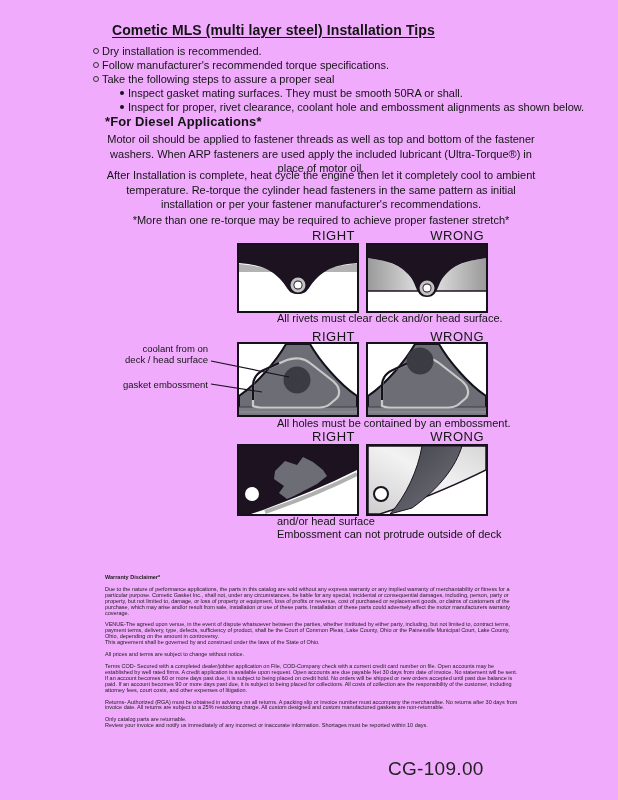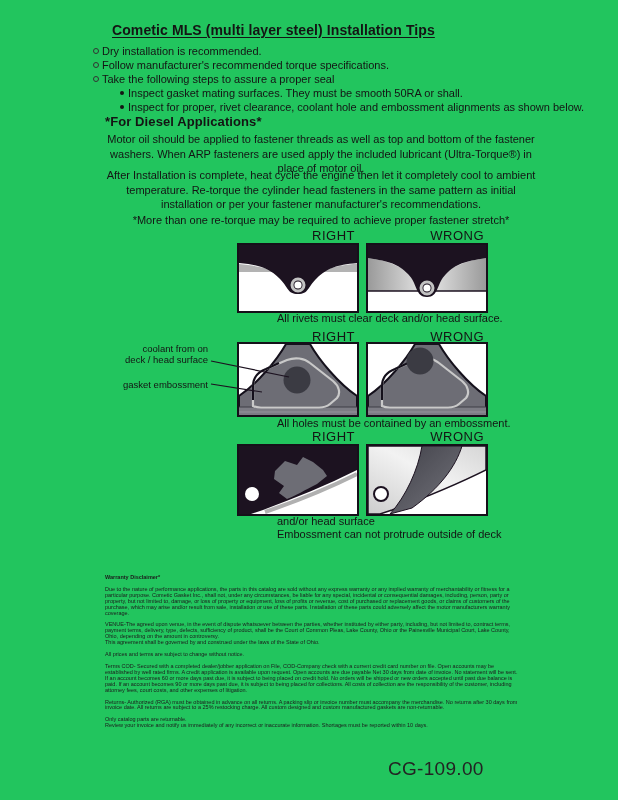--- a/index.html
+++ b/index.html
@@ -1,17 +1,17 @@
 <!DOCTYPE html>
 <html><head>
 <meta charset="utf-8">
 <style>
   html,body{margin:0;padding:0;background:#e8e8e8;}
   .page{
-    position:relative;width:618px;height:800px;background:#22c55e;
+    position:relative;width:618px;height:800px;background:#f0abfc;
     font-family:"Liberation Sans","DejaVu Sans",sans-serif;color:#141414;
     overflow:hidden;margin:0 auto;
   }
   .abs{position:absolute;}
   .title{
     left:112px;top:22px;font-size:14px;font-weight:bold;
     text-decoration:underline;text-underline-offset:2px;letter-spacing:.1px;
   }
   .tips{left:93px;top:44px;font-size:11px;line-height:14px;}
   .tip-row{display:flex;align-items:flex-start;}

